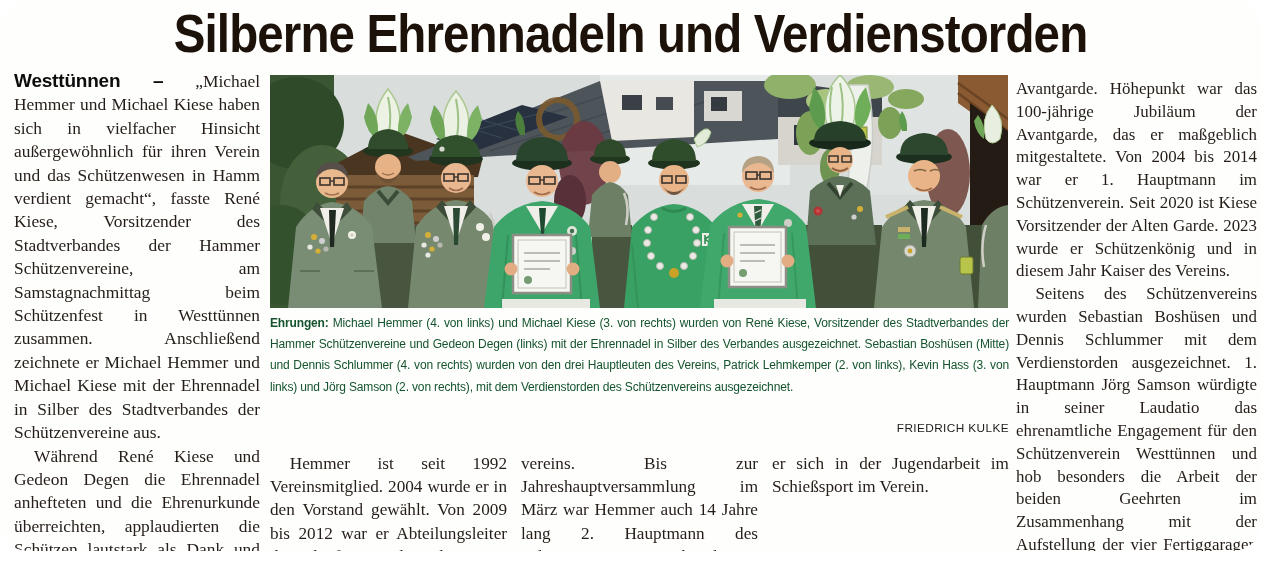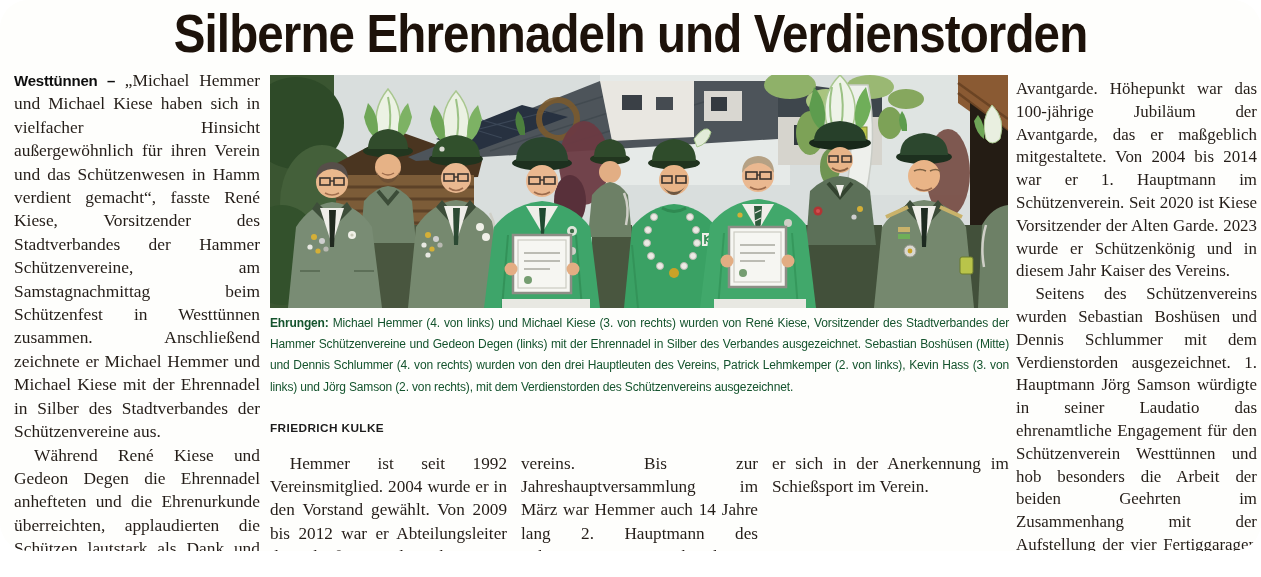--- a/index.html
+++ b/index.html
@@ -17,38 +17,38 @@
     transform:scaleX(.88);transform-origin:50% 0;
   }
   .col-left{
     position:absolute;left:14px;top:69px;width:246px;
     font-size:17.4px;line-height:23.4px;text-align:justify;hyphens:auto;
   }
   .col-left p,.col-right p,.bcol p{margin:0;}
   .ind{text-indent:1.15em;}
   .lead-in{
     font-family:"Liberation Sans", sans-serif;font-weight:700;
-    font-size:15px;color:#0d0d0d;letter-spacing:-.2px;
+    font-size:19px;color:#0d0d0d;letter-spacing:-.2px;
   }
   .photo-wrap{
     position:absolute;left:270px;top:75px;width:738px;height:233px;
     overflow:hidden;background:#d9dedd;
   }
   .photo-wrap svg{display:block;}
   .caption{
     position:absolute;left:270px;top:313px;width:739px;
     font-family:"Liberation Sans", sans-serif;font-size:12px;
     line-height:21.2px;color:#14532d;text-align:justify;letter-spacing:-.15px;
     margin:0;
   }
   .caption b{font-weight:700;}
   .photo-credit{
-    display:block;text-align:left;margin-top:-19px;
+    display:block;text-align:right;margin-top:-19px;
     font-family:"Liberation Sans", sans-serif;font-size:11.8px;
-    letter-spacing:.4px;color:#1c1c1c;font-weight:bold;
+    letter-spacing:.4px;color:#1c1c1c;
   }
   .cols-bottom{
     position:absolute;left:270px;top:452px;width:739px;
     display:flex;gap:14px;
   }
   .bcol{
     width:237px;font-size:17.2px;line-height:23.2px;
     text-align:justify;hyphens:auto;
   }
   .col-right{
@@ -338,21 +338,21 @@
   <span class="photo-credit" style="position:absolute;left:270px;top:440px;width:739px;">FRIEDRICH KULKE</span>
 
   <div class="cols-bottom">
     <div class="bcol">
       <p class="ind">Hemmer ist seit 1992 Vereinsmitglied. 2004 wurde er in den Vorstand gewählt. Von 2009 bis 2012 war er Abteilungsleiter der Schießgruppe des Schützen-</p>
     </div>
     <div class="bcol">
       <p>vereins. Bis zur Jahreshauptversammlung im März war Hemmer auch 14 Jahre lang 2. Hauptmann des Schützenvereins. Darüber hinaus engagiert</p>
     </div>
     <div class="bcol">
-      <p>er sich in der Anerkennung im Schießsport im Verein.</p>
+      <p>er sich in der Jugendarbeit im Schießsport im Verein.</p>
     </div>
   </div>
 
   <div class="col-right">
     <p>Avantgarde. Höhepunkt war das 100-jährige Jubiläum der Avantgarde, das er maßgeblich mitgestaltete. Von 2004 bis 2014 war er 1. Hauptmann im Schützenverein. Seit 2020 ist Kiese Vorsitzender der Alten Garde. 2023 wurde er Schützenkönig und in diesem Jahr Kaiser des Vereins.</p>
     <p class="ind">Seitens des Schützenvereins wurden Sebastian Boshüsen und Dennis Schlummer mit dem Verdienstorden ausgezeichnet. 1. Hauptmann Jörg Samson würdigte in seiner Laudatio das ehrenamtliche Engagement für den Schützenverein Westtünnen und hob besonders die Arbeit der beiden Geehrten im Zusammenhang mit der Aufstellung der vier Fertiggaragen an der Von-Thünen-Halle hervor.</p>
     <span class="fk-credit">fk</span>
   </div>
 
 </div>

